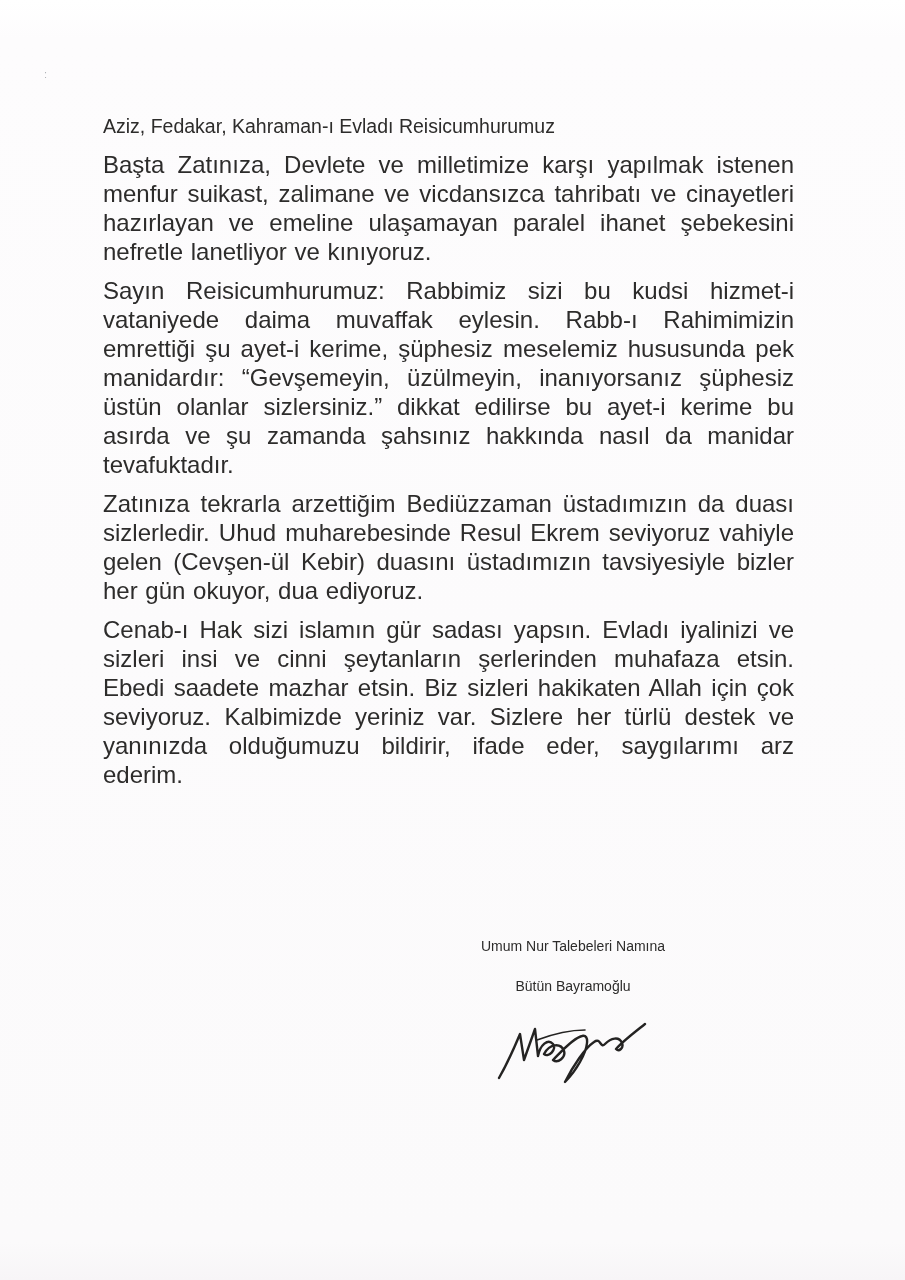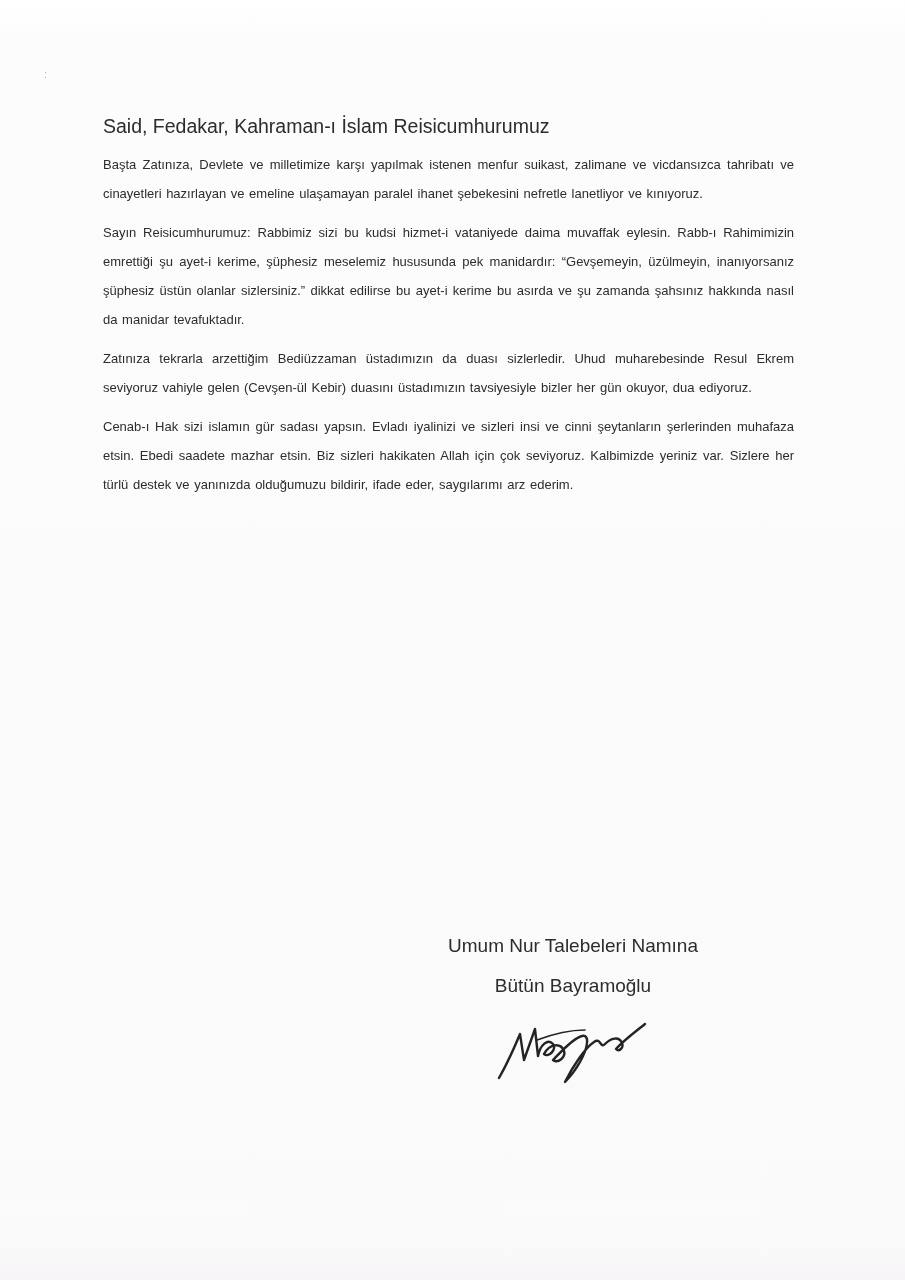--- a/index.html
+++ b/index.html
@@ -21,50 +21,50 @@
   }
   .content {
     position: absolute; left: 103px; top: 112px; width: 691px;
     color: #2d2c2b;
   }
   .salutation {
     font-size: 19.5px; line-height: 29px;
     margin-bottom: 9px;
   }
   .body-par {
-    font-size: 13px; line-height: 29px;
+    font-size: 24px; line-height: 29px;
     text-align: justify;
     margin-bottom: 10px;
     word-spacing: 1px;
   }
   .sig-block {
     position: absolute; left: 350px; top: 936px; width: 446px;
     text-align: center; color: #2d2c2b;
   }
   .sig-line {
-    font-size: 19px; line-height: 20px;
+    font-size: 14px; line-height: 20px;
     margin-bottom: 20px;
     white-space: nowrap;
   }
   .signature-wrap {
     margin-top: 2px;
     height: 70px;
     display: flex; justify-content: center; align-items: flex-start;
   }
   .signature-wrap svg { display: block; }
 </style>
 </head>
 <body>
 
 <div class="page">
 
   <span class="scan-speck">:</span>
 
   <div class="content">
-    <div class="salutation">Said, Fedakar, Kahraman-ı İslam Reisicumhurumuz</div>
+    <div class="salutation">Aziz, Fedakar, Kahraman-ı Evladı Reisicumhurumuz</div>
 
     <p class="body-par">Başta Zatınıza, Devlete ve milletimize karşı yapılmak istenen menfur suikast, zalimane ve vicdansızca tahribatı ve cinayetleri hazırlayan ve emeline ulaşamayan paralel ihanet şebekesini nefretle lanetliyor ve kınıyoruz.</p>
     <p class="body-par">Sayın Reisicumhurumuz: Rabbimiz sizi bu kudsi hizmet-i vataniyede daima muvaffak eylesin. Rabb-ı Rahimimizin emrettiği şu ayet-i kerime, şüphesiz meselemiz hususunda pek manidardır: “Gevşemeyin, üzülmeyin, inanıyorsanız şüphesiz üstün olanlar sizlersiniz.” dikkat edilirse bu ayet-i kerime bu asırda ve şu zamanda şahsınız hakkında nasıl da manidar tevafuktadır.</p>
     <p class="body-par">Zatınıza tekrarla arzettiğim Bediüzzaman üstadımızın da duası sizlerledir. Uhud muharebesinde Resul Ekrem seviyoruz vahiyle gelen (Cevşen-ül Kebir) duasını üstadımızın tavsiyesiyle bizler her gün okuyor, dua ediyoruz.</p>
     <p class="body-par">Cenab-ı Hak sizi islamın gür sadası yapsın. Evladı iyalinizi ve sizleri insi ve cinni şeytanların şerlerinden muhafaza etsin. Ebedi saadete mazhar etsin. Biz sizleri hakikaten Allah için çok seviyoruz. Kalbimizde yeriniz var. Sizlere her türlü destek ve yanınızda olduğumuzu bildirir, ifade eder, saygılarımı arz ederim.</p>
   </div>
 
   <div class="sig-block">
     <div class="sig-line">Umum Nur Talebeleri Namına</div>
     <div class="sig-line">Bütün Bayramoğlu</div>

